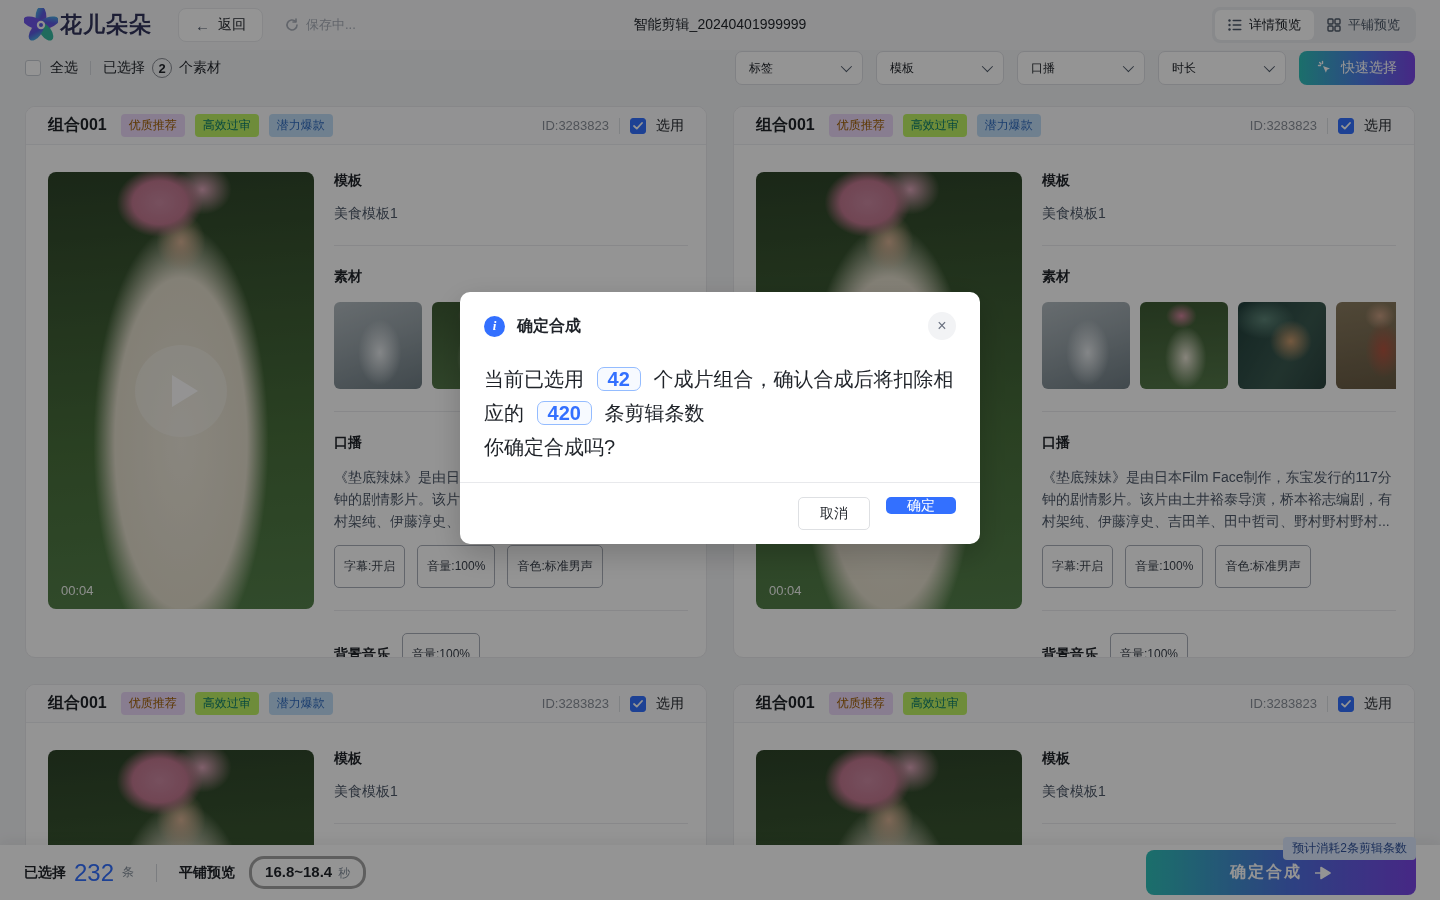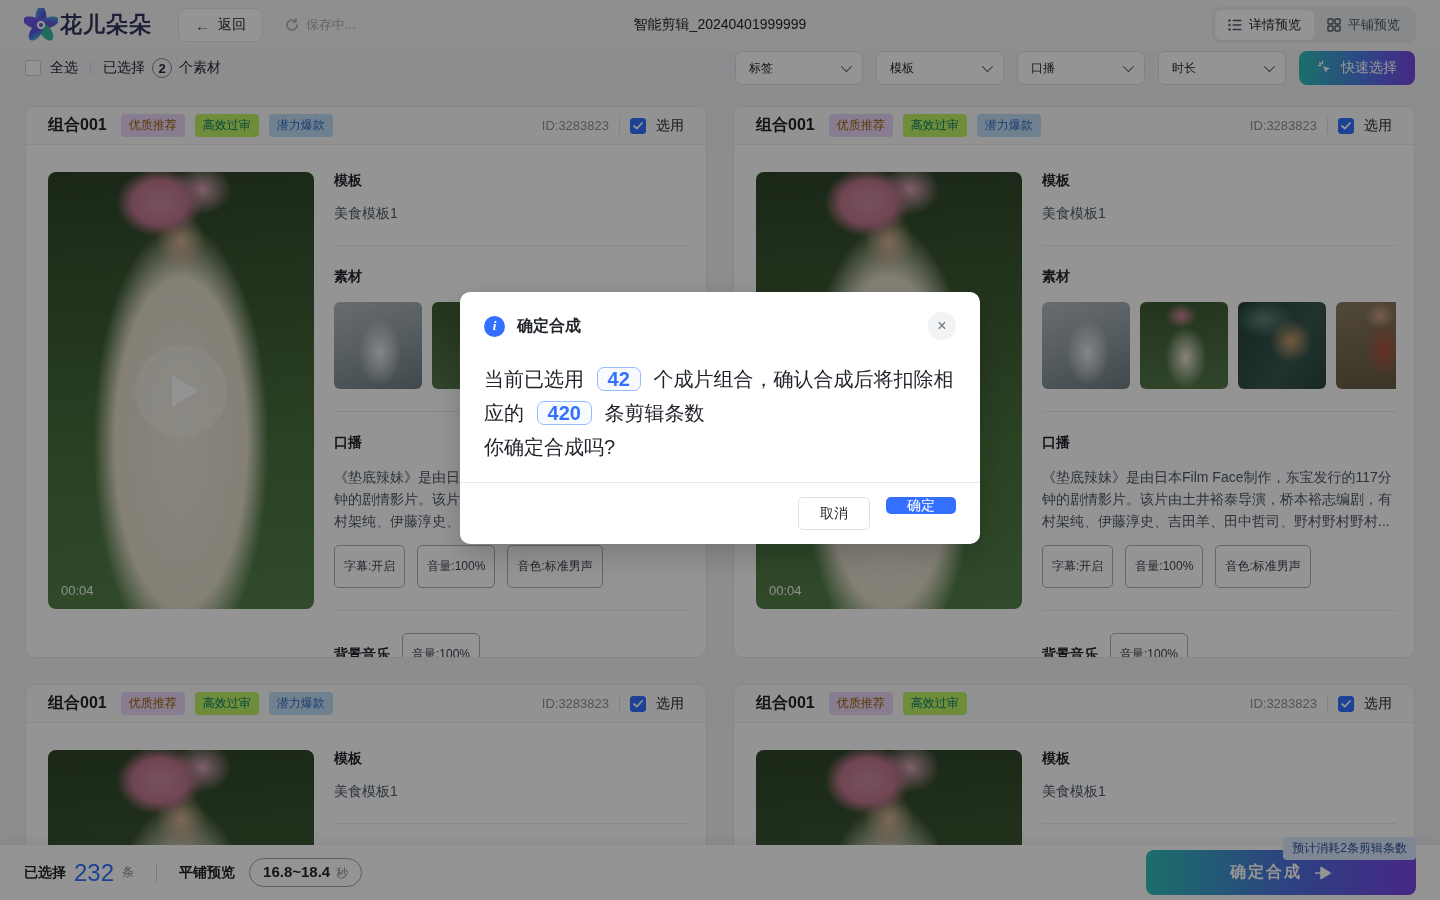--- a/index.html
+++ b/index.html
@@ -96,21 +96,21 @@
   .bgm-row { display:flex; align-items:center; gap:12px; }
   .song-row { display:flex; align-items:center; gap:9px; margin-top:15px; font-size:14px; color:#4E5969; }
 
   
   .bottom-bar { position:fixed; left:0; right:0; bottom:0; height:55px; background:#FFFFFF; z-index:10;
     box-shadow:0 -4px 12px rgba(31,35,41,0.06); display:flex; align-items:center; padding:0 24px; }
   .bb-label { font-size:14px; font-weight:600; }
   .bb-count { font-size:24px; font-weight:400; color:#3370FF; margin:0 8px; }
   .bb-unit { font-size:12px; color:#86909C; }
   .bb-div { width:1px; height:18px; background:#D4D7DC; margin:0 22px; }
-  .dur-pill { display:inline-flex; align-items:baseline; gap:6px; border:1px solid #a3a3a3; border-radius:15px;
+  .dur-pill { display:inline-flex; align-items:baseline; gap:6px; border:3px solid #a3a3a3; border-radius:15px;
     padding:4px 13px; margin-left:14px; }
   .dur-val { font-size:15px; font-weight:700; }
   .dur-unit { font-size:12px; color:#86909C; }
   .bb-right { margin-left:auto; position:relative; }
   .tooltip { position:absolute; right:0; top:-13px; background:#DCE9FF; color:#33549C; font-size:12px;
     border-radius:4px; padding:3px 9px; white-space:nowrap; z-index:11; }
   .synth-btn { width:270px; height:45px; border:none; border-radius:8px; color:#FFFFFF; font-size:16px;
     font-weight:600; letter-spacing:2px; cursor:pointer; display:flex; align-items:center; justify-content:center; gap:12px;
     background:linear-gradient(90deg,#2FBFB8 0%,#4F6FE0 55%,#7A45E5 100%); }
 

